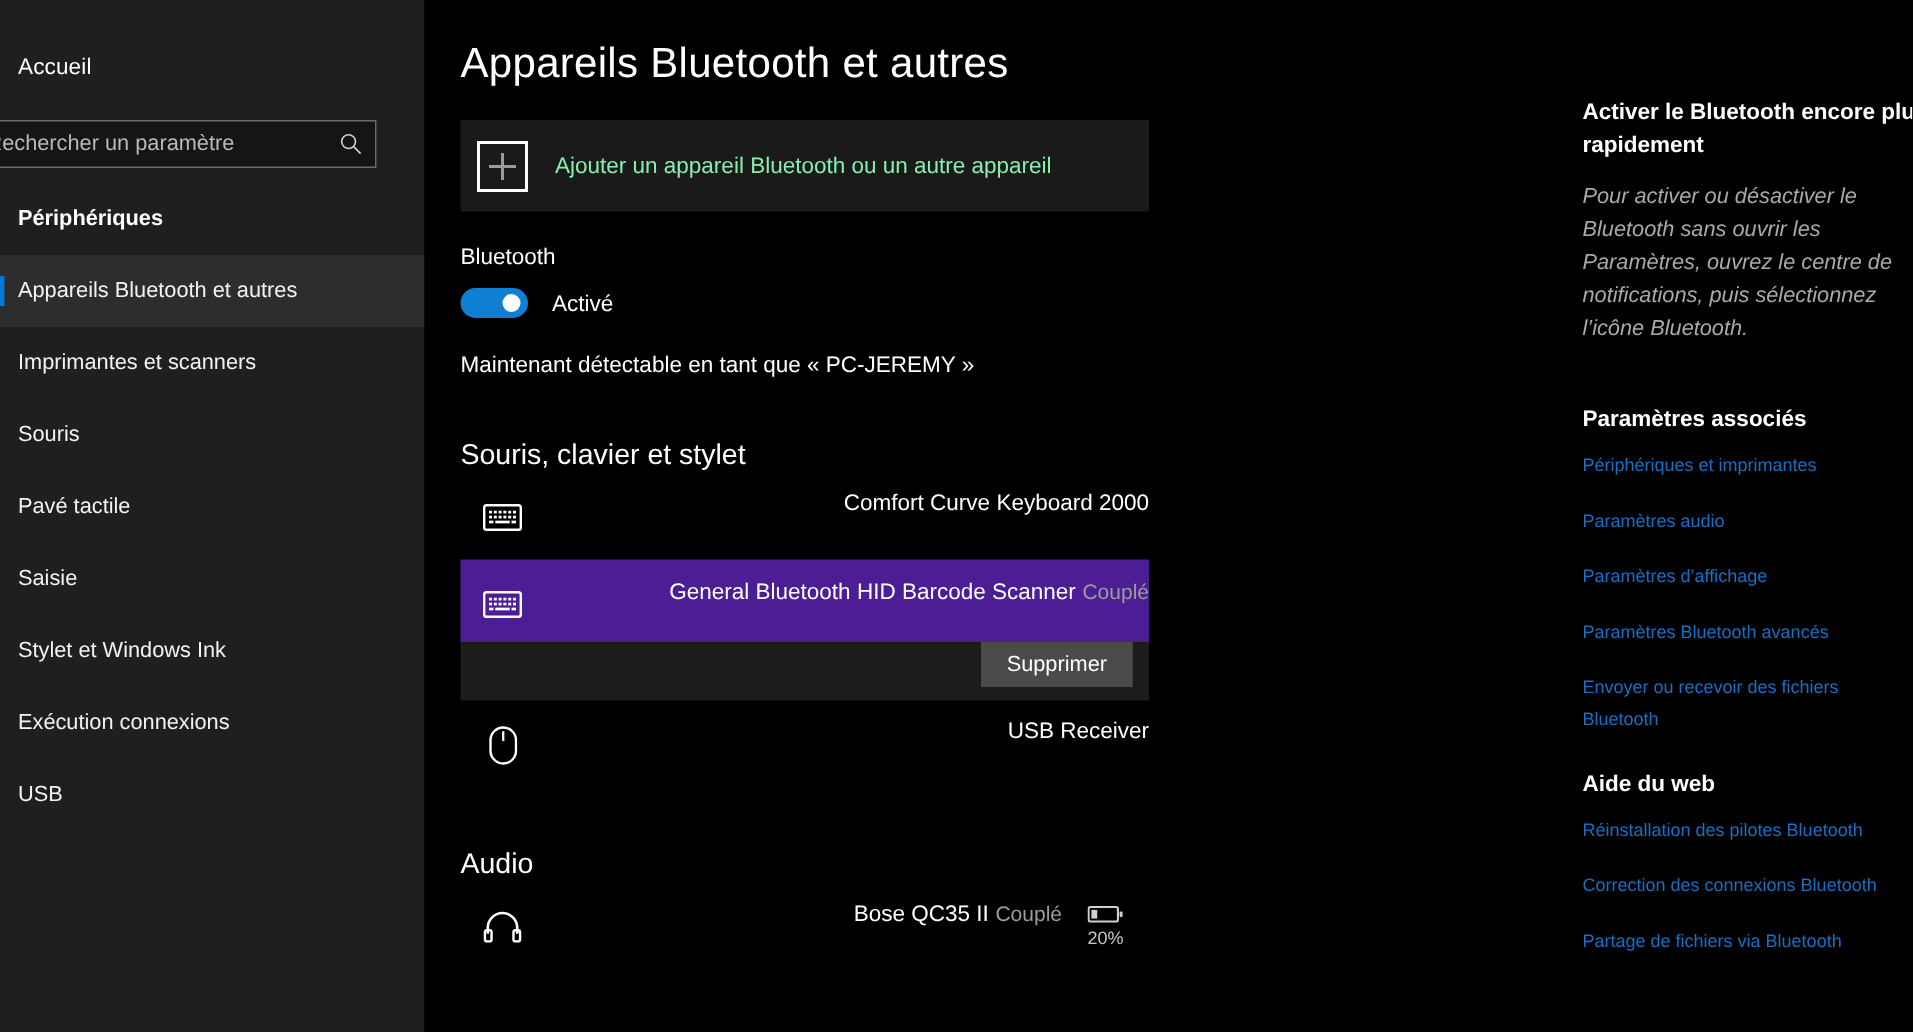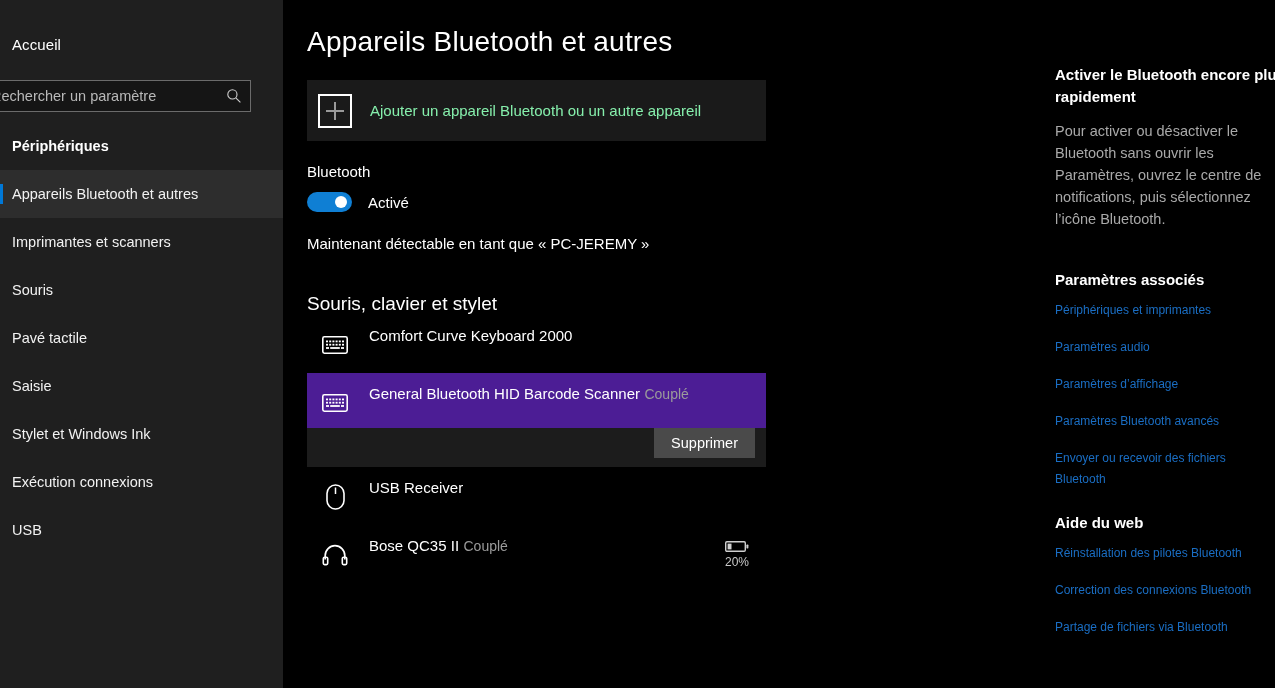--- a/index.html
+++ b/index.html
@@ -225,21 +225,21 @@
   }
   .device-icon {
     width: 34px; height: 34px;
     flex: 0 0 34px;
     margin-top: 2px;
     display: flex;
     align-items: center;
     justify-content: center;
     color: #ffffff;
   }
-  .device-text { margin-left: 17px; flex: 1; }
+  .device-text { margin-left: 17px; flex: 1; text-align: right; }
   .device-name { font-size: 15px; color: #ffffff; line-height: 20px; }
   .device-status { font-size: 14px; color: #9b9b9b; line-height: 20px; margin-top: 1px; }
 
   .battery-cell {
     width: 58px;
     display: flex;
     flex-direction: column;
     align-items: center;
     margin-top: 4px;
     flex: 0 0 58px;
@@ -282,21 +282,21 @@
     white-space: nowrap;
   }
   .tip-title .l2 { display: block; }
   .tip-body {
     margin-top: 12px;
     font-size: 14.5px;
     color: #a9a9a9;
     line-height: 22px;
     white-space: nowrap;
   }
-  .tip-body span { display: block; }
+  .tip-body span { display: block; font-style: italic; }
 
   .rel-title {
     margin-top: 41px;
     font-size: 15px;
     font-weight: bold;
     color: #ffffff;
   }
   .link-list { margin-top: 12px; }
   .link {
     display: block;
@@ -461,20 +461,21 @@
           <svg width="19" height="26" viewBox="0 0 19 26">
             <rect x="1" y="1" width="17" height="24" rx="8.5" fill="none" stroke="currentColor" stroke-width="1.6"></rect>
             <line x1="9.5" y1="3.5" x2="9.5" y2="10" stroke="currentColor" stroke-width="1.5"></line>
           </svg>
         </span>
         <span class="device-text">
           <span class="device-name">USB Receiver</span>
         </span>
       </div>
 
+      <h2 class="group-head">Audio</h2>
 
       <div class="device-row">
         <span class="device-icon">
           <svg width="26" height="22" viewBox="0 0 26 22">
             <path d="M3.2 15.5 V11.5 a9.8 9.8 0 0 1 19.6 0 V15.5" fill="none" stroke="currentColor" stroke-width="1.7"></path>
             <rect x="1.3" y="13.2" width="4.4" height="7.4" rx="1.3" fill="none" stroke="currentColor" stroke-width="1.6"></rect>
             <rect x="20.3" y="13.2" width="4.4" height="7.4" rx="1.3" fill="none" stroke="currentColor" stroke-width="1.6"></rect>
           </svg>
         </span>
         <span class="device-text">

